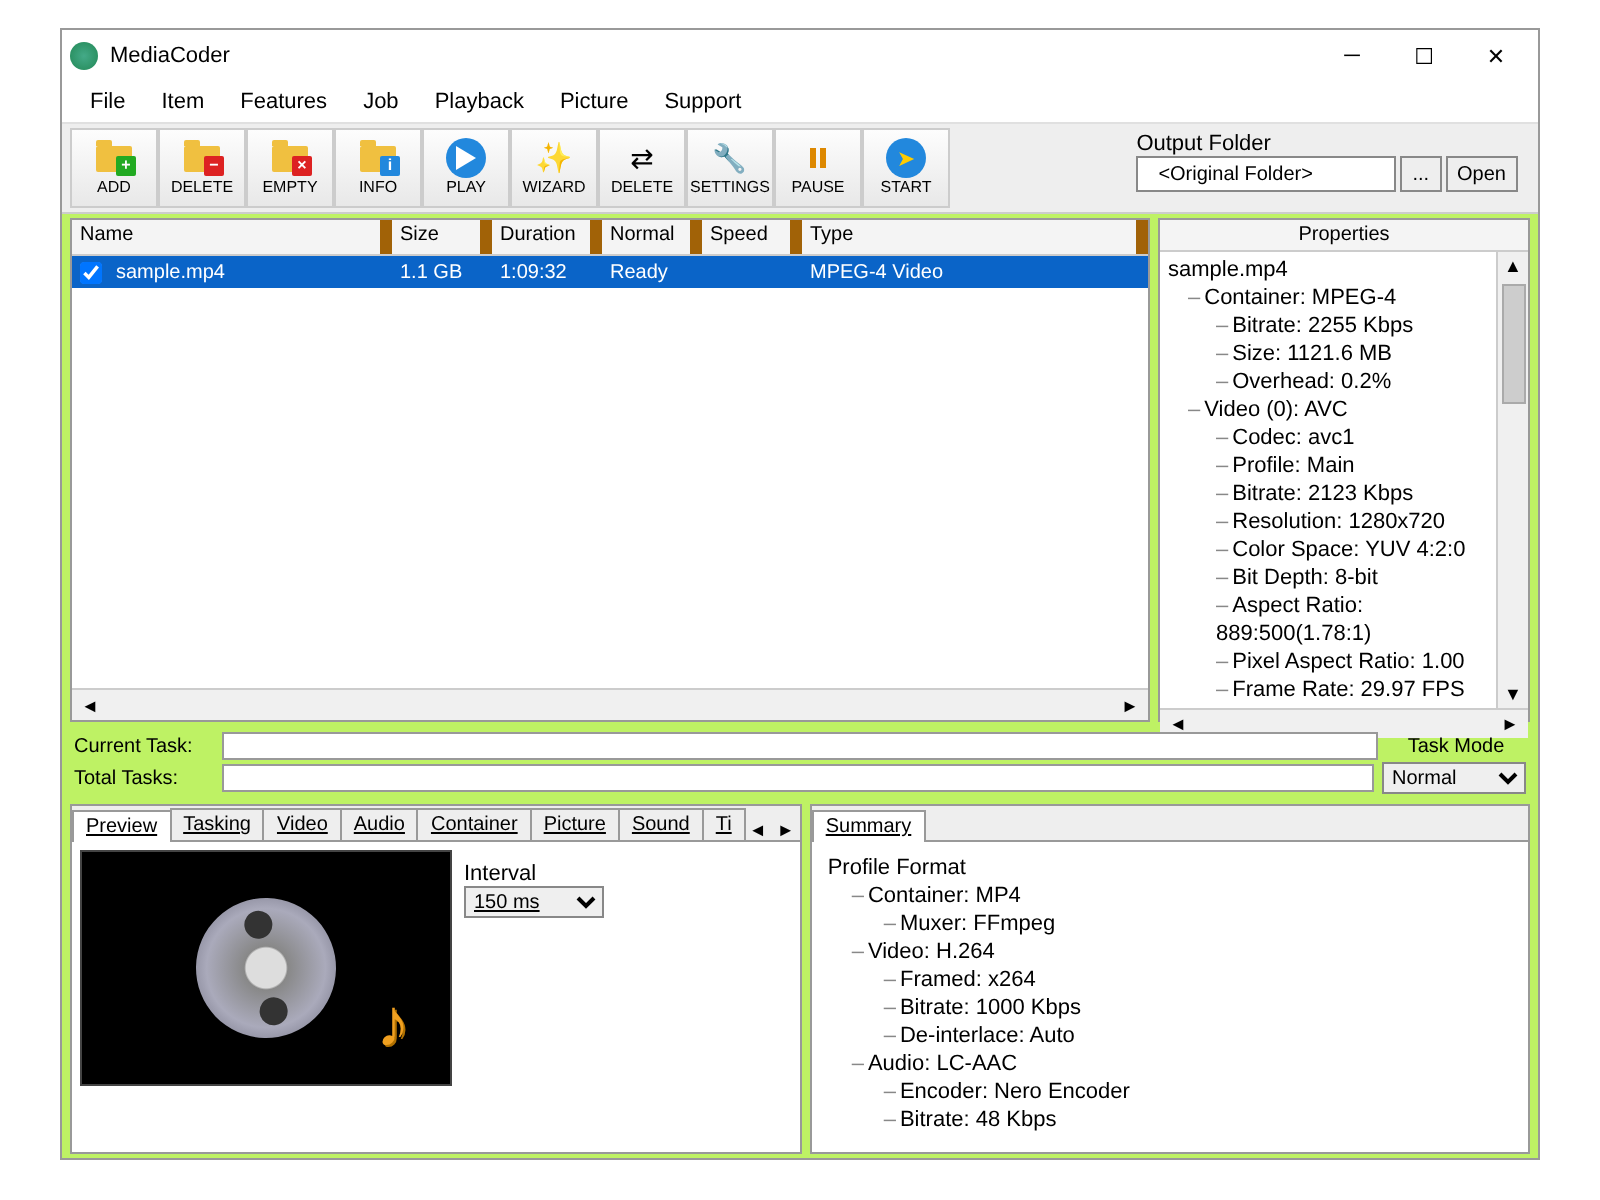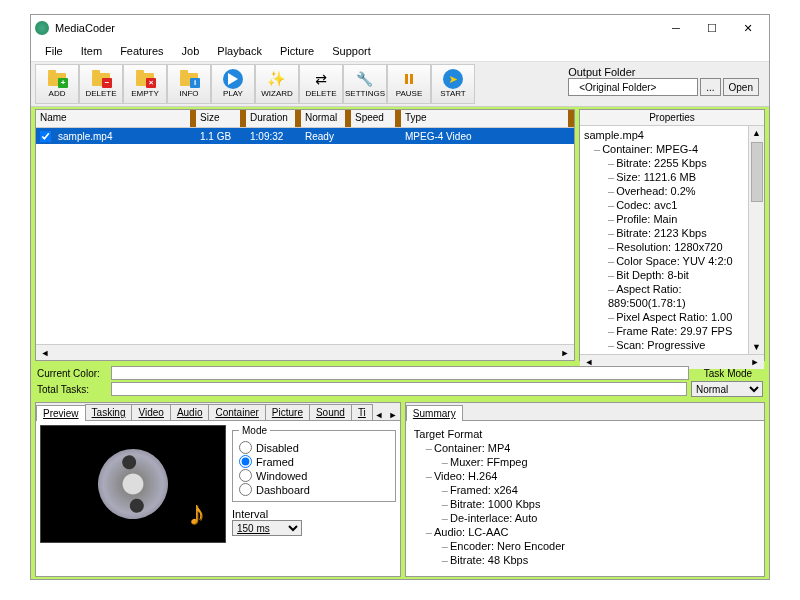--- a/index.html
+++ b/index.html
@@ -221,48 +221,48 @@
 
     <div class="props">
       <div class="props-hdr">Properties</div>
       <div class="props-body">
         <div class="tree" id="props-tree">
             <div class="n0">sample.mp4</div>
             <div class="n1">Container: MPEG-4</div>
             <div class="n2">Bitrate: 2255 Kbps</div>
             <div class="n2">Size: 1121.6 MB</div>
             <div class="n2">Overhead: 0.2%</div>
+            <div class="n1">Video (0): AVC</div>
             <div class="n2">Codec: avc1</div>
             <div class="n2">Profile: Main</div>
             <div class="n2">Bitrate: 2123 Kbps</div>
             <div class="n2">Resolution: 1280x720</div>
             <div class="n2">Color Space: YUV 4:2:0</div>
             <div class="n2">Bit Depth: 8-bit</div>
             <div class="n2">Aspect Ratio: 889:500(1.78:1)</div>
             <div class="n2">Pixel Aspect Ratio: 1.00</div>
             <div class="n2">Frame Rate: 29.97 FPS</div>
-            <div class="n2">Scan: Progressive</div>
           </div>
         <div class="vscroll">
           <span class="arr">▲</span>
           <div class="thumb" style="height:60px;margin-top:2px;"></div>
           <div style="flex:1"></div>
           <span class="arr">▼</span>
         </div>
       </div>
       <div class="hscroll">
           <span class="arr">◄</span>
           <span class="arr">►</span>
         </div>
     </div>
   </div>
 
   <div class="tasks">
     <div class="trow">
-      <span class="tlbl">Current Color:</span>
+      <span class="tlbl">Current Task:</span>
       <div class="tbar"></div>
       <span class="tmode">Task Mode</span>
     </div>
     <div class="trow">
       <span class="tlbl">Total Tasks:</span>
       <div class="tbar"></div>
       <select><option>Normal</option></select>
     </div>
   </div>
 
@@ -281,56 +281,35 @@
             <span>◄</span>
             <span>►</span>
           </div>
         </div>
       <div class="pane-body">
         <div class="preview-img">
           <div class="reel"></div>
           <div class="note">♪</div>
         </div>
         <div style="flex:1">
-          <fieldset class="mode-box">
-            <legend>Mode</legend>
-            <div id="mode-opts">
-                <label>
-                  <input type="radio" name="mode" style="">
-                  <span>Disabled</span>
-                </label>
-                <label>
-                  <input type="radio" name="mode" checked="" style="">
-                  <span>Framed</span>
-                </label>
-                <label>
-                  <input type="radio" name="mode" style="">
-                  <span>Windowed</span>
-                </label>
-                <label>
-                  <input type="radio" name="mode" style="">
-                  <span>Dashboard</span>
-                </label>
-              </div>
-          </fieldset>
           <div class="interval">
             <div>Interval</div>
             <select><option>150 ms</option></select>
           </div>
         </div>
       </div>
     </div>
 
     <div class="tabpane right-pane">
       <div class="tabs" id="right-tabs">
           <span class="tab active">Summary</span>
         </div>
       <div class="pane-body">
         <div class="summary-tree" id="summary-tree">
-            <div class="s0">Target Format</div>
+            <div class="s0">Profile Format</div>
             <div class="s1">Container: MP4</div>
             <div class="s2">Muxer: FFmpeg</div>
             <div class="s1">Video: H.264</div>
             <div class="s2">Framed: x264</div>
             <div class="s2">Bitrate: 1000 Kbps</div>
             <div class="s2">De-interlace: Auto</div>
             <div class="s1">Audio: LC-AAC</div>
             <div class="s2">Encoder: Nero Encoder</div>
             <div class="s2">Bitrate: 48 Kbps</div>
           </div>

